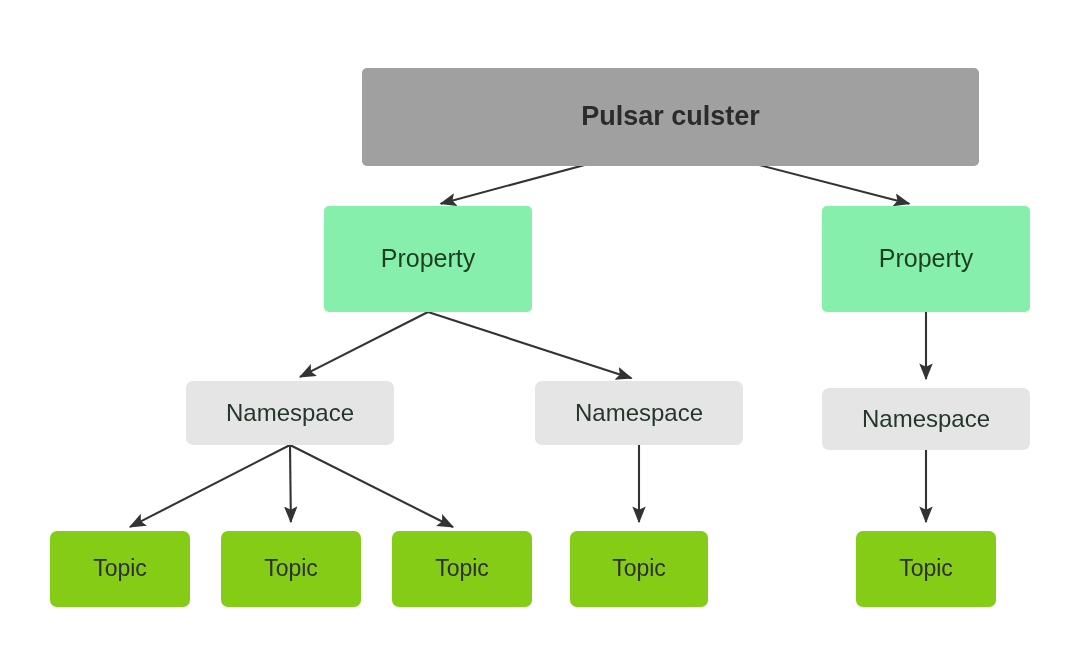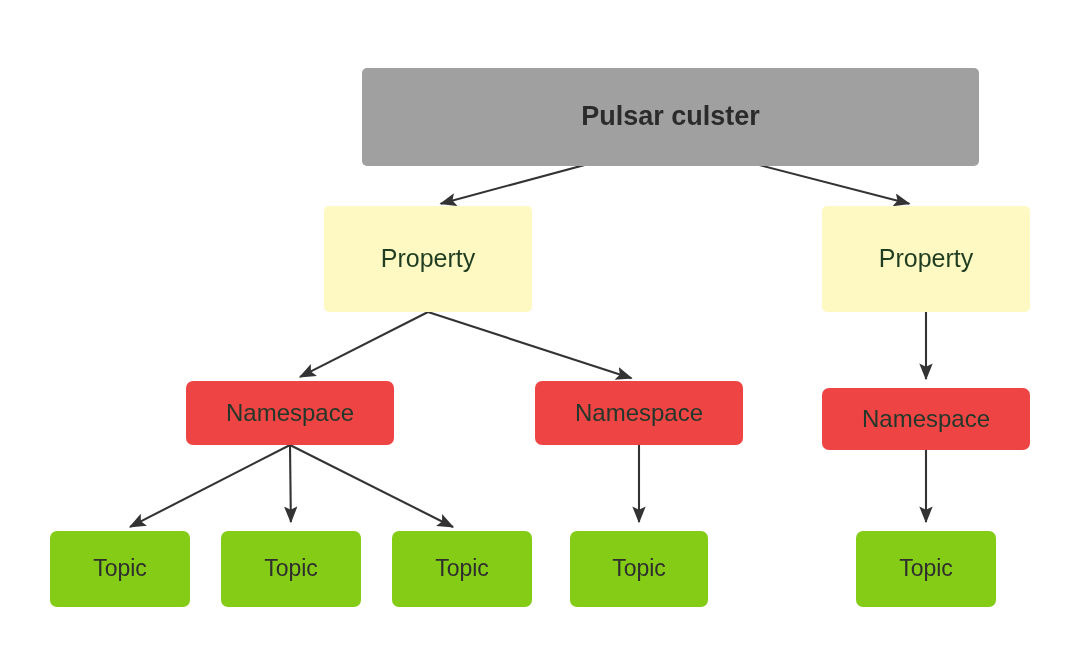--- a/index.html
+++ b/index.html
@@ -41,27 +41,27 @@
     user-select: none;
   }
   .node-root {
     background: #a0a0a0;
     font-size: 27px;
     font-weight: bold;
     border-radius: 5px;
     color: #2b2b2b;
   }
   .node-property {
-    background: #fef9c3;
+    background: #86efac;
     font-size: 25px;
     color: #1f3d21;
     border-radius: 5px;
   }
   .node-namespace {
-    background: #ef4444;
+    background: #e5e5e5;
     font-size: 24px;
     color: #23382a;
     border-radius: 7px;
   }
   .node-topic {
     background: #84cc16;
     font-size: 23px;
     color: #2e2e2e;
     border-radius: 7px;
   }

